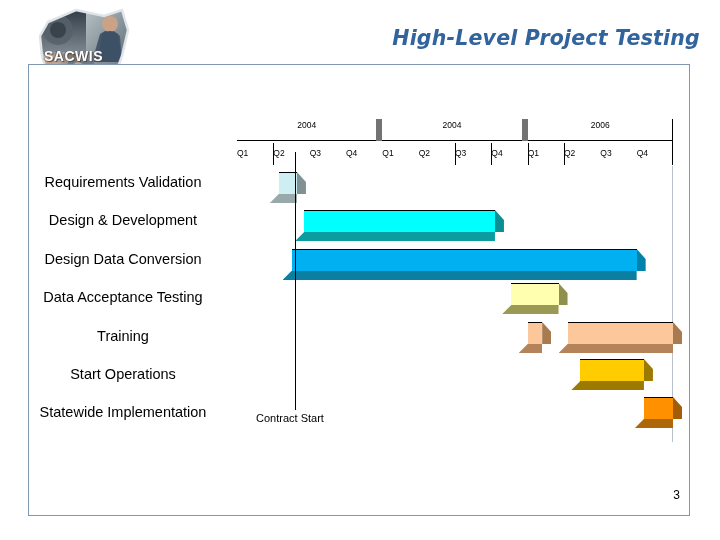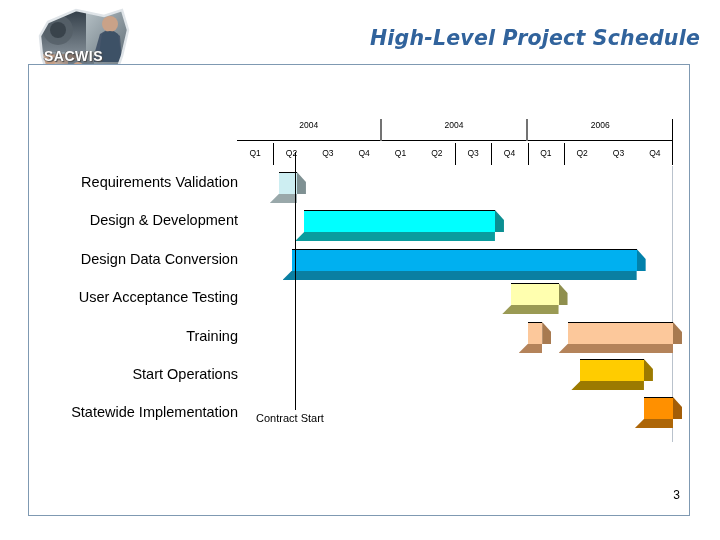--- a/index.html
+++ b/index.html
@@ -73,40 +73,40 @@
     width: 720px;
     height: 540px;
     pointer-events: none;
   }
 
   
   .task-label {
     position: absolute;
     right: 482px;       
     width: 230px;
-    text-align: right;
+    text-align: center;
     font-family: "Liberation Sans", sans-serif;
     font-size: 14.5px;
     color: #000000;
     white-space: nowrap;
   }
 
   
   #grid-header {
     position: absolute;
     left: 237px;
     top: 119px;
     width: 436px;
     height: 47px;
   }
   .year-cell {
     position: absolute;
     top: 0;
     height: 22px;
-    border-right: 2px solid #737373;
+    border-right: 6px solid #737373;
     box-sizing: border-box;
     font-size: 8.5px;
     color: #000;
     text-align: center;
     line-height: 13px;
     font-family: "Liberation Sans", sans-serif;
   }
   .year-rule {
     position: absolute;
     left: 0;
@@ -114,21 +114,20 @@
     width: 436px;
     height: 0;
     border-top: 1px solid #000;
   }
   .qtr-cell {
     position: absolute;
     top: 23px;
     height: 24px;
     font-size: 8.5px;
     color: #000;
-    text-align: center;
     line-height: 22px;
     font-family: "Liberation Sans", sans-serif;
     box-sizing: border-box;
   }
   .qtr-sep {
     position: absolute;
     top: 24px;
     width: 0;
     height: 22px;
     border-left: 1px solid #000;
@@ -255,21 +254,21 @@
       <circle cx="56" cy="84" r="11" fill="#d8ac90"></circle>
       <path d="M46,80 q10,-12 20,0 q-2,-14 -10,-14 q-8,0 -10,14 z" fill="#7c5a44"></path>
       <path d="M49,88 q7,6 14,0 q-7,3 -14,0 z" fill="#8d5b50"></path>
       <rect x="44" y="98" width="26" height="10" fill="#7a6a60"></rect>
     </g>
     <path d="M18,18 L46,6 L74,12 L92,6 L98,26 L92,52 L84,74 L72,86 L58,98 L44,104 L34,96 L30,80 L18,72 L12,52 L10,32 Z" fill="none" stroke="#dfe4e8" stroke-width="2.5"></path>
   </svg>
   <div id="logo-text">SACWIS</div>
 </div>
 
-<div id="page-title">High-Level Project Schedule</div>
+<div id="page-title">High-Level Project Testing</div>
 
 <div id="slide-frame"></div>
 
 <div id="gantt">
 
   <div id="grid-header">
     <div id="header-left-edge"></div>
     <div class="year-rule"></div>
     <div id="header-right-edge"></div>
 
@@ -299,21 +298,21 @@
         <div class="qtr-sep" style="left: 327px;"></div>
       </div>
   </div>
 
   <div id="plot-right-rule"></div>
 
   <div id="task-labels">
       <div class="task-label" style="top: 174px;">Requirements Validation</div>
       <div class="task-label" style="top: 212px;">Design &amp; Development</div>
       <div class="task-label" style="top: 251px;">Design Data Conversion</div>
-      <div class="task-label" style="top: 289px;">User Acceptance Testing</div>
+      <div class="task-label" style="top: 289px;">Data Acceptance Testing</div>
       <div class="task-label" style="top: 328px;">Training</div>
       <div class="task-label" style="top: 366px;">Start Operations</div>
       <div class="task-label" style="top: 404px;">Statewide Implementation</div>
     </div>
 
   <div id="bars-layer">
       <div class="bar" style="left: 278.783px; top: 172px; width: 18.1667px;">
         <div class="bottom" style="background: rgb(153, 168, 170);"></div>
         <div class="side" style="background: rgb(127, 145, 147);"></div>
         <div class="face" style="background: rgb(205, 238, 242);"></div>

